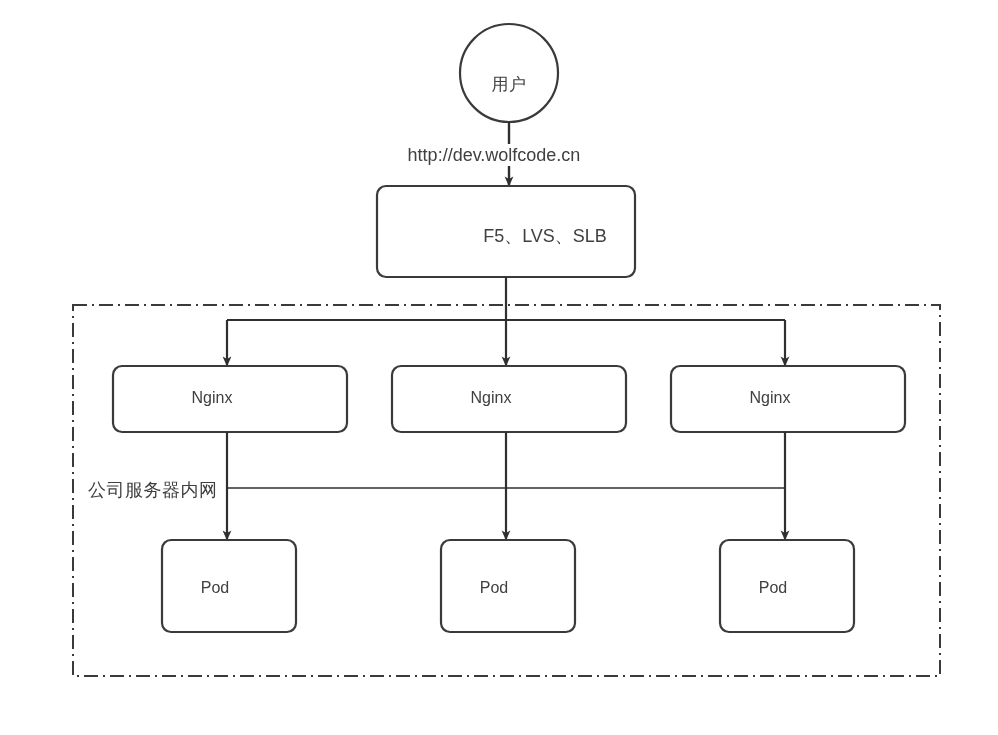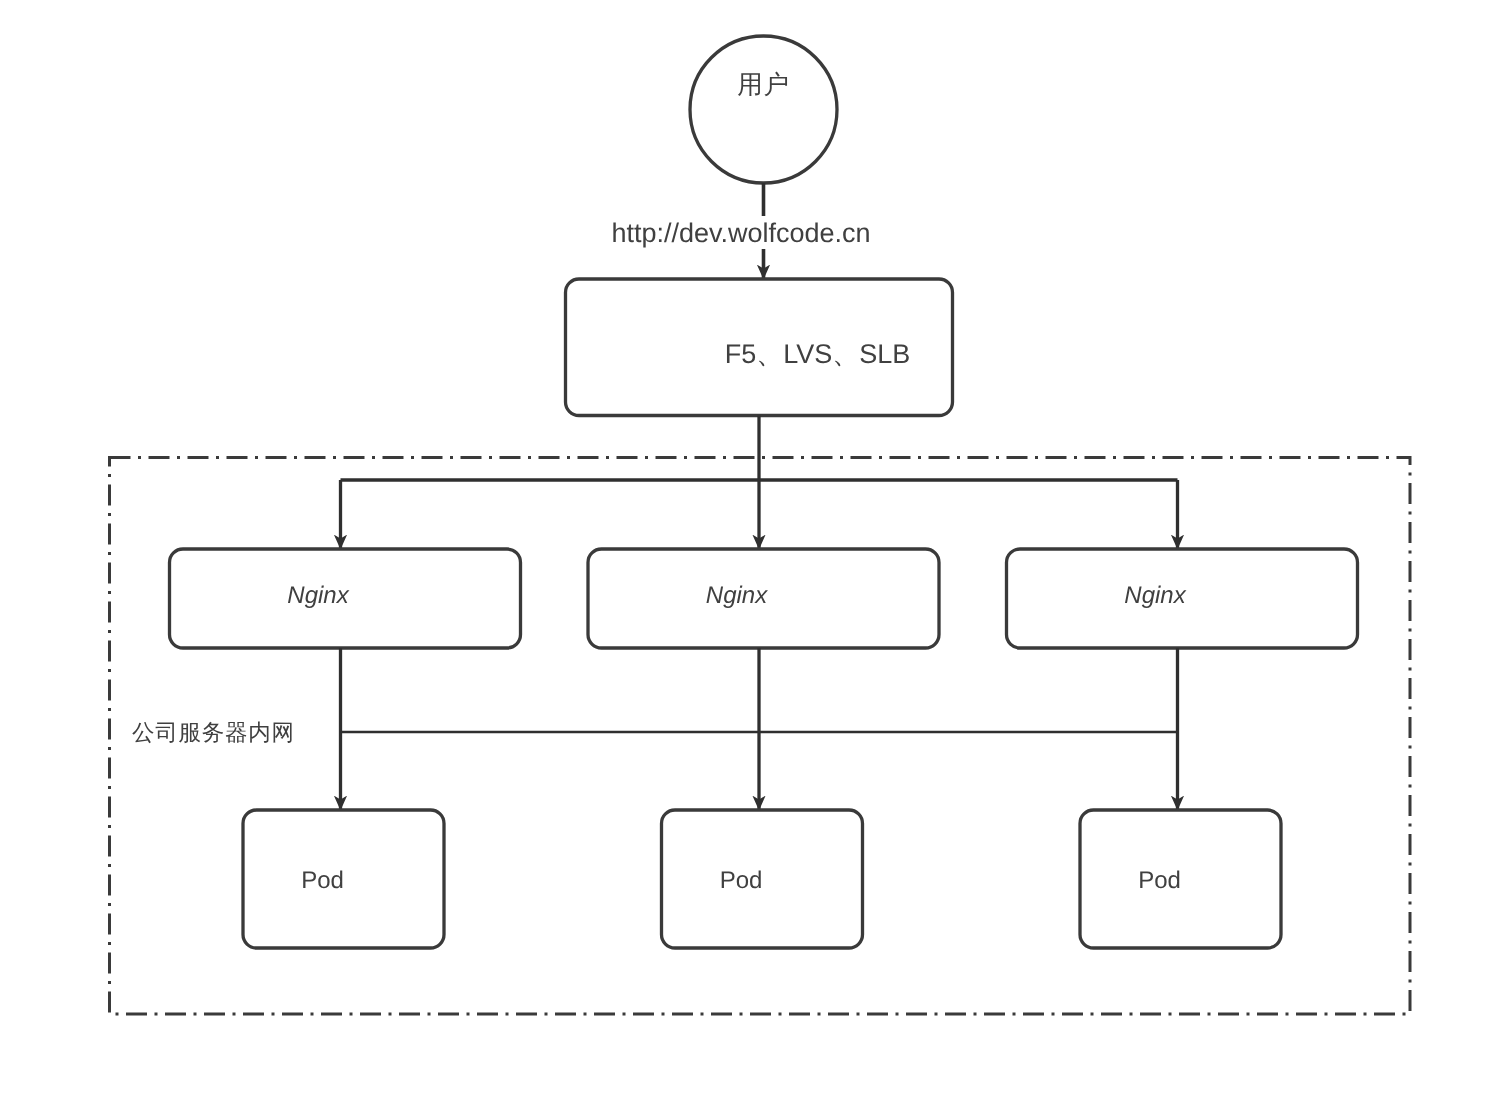--- a/index.html
+++ b/index.html
@@ -29,21 +29,21 @@
     position: absolute;
     color: #404040;
     text-align: center;
     line-height: 1.0;
     white-space: nowrap;
     pointer-events: none;
     -webkit-font-smoothing: antialiased;
   }
   .lbl-user {
     left: 460px;
-    top: 48px;
+    top: 76px;
     width: 98px;
     font-size: 17px;
     letter-spacing: 0.5px;
   }
   .lbl-url {
     left: 344px;
     top: 144px;
     width: 300px;
     font-size: 18px;
     background: #ffffff;
@@ -60,39 +60,38 @@
     left: 377px;
     top: 227px;
     width: 256px;
     font-size: 18px;
     padding-left: 40px;
   }
   .lbl-nginx {
     top: 390px;
     width: 198px;
     font-size: 16px;
-    font-style: italic;
   }
   .lbl-nginx-1 { left: 113px; }
   .lbl-nginx-2 { left: 392px; }
   .lbl-nginx-3 { left: 671px; }
   .lbl-pod {
     top: 580px;
     width: 106px;
     font-size: 16px;
   }
   .lbl-pod-1 { left: 162px; }
   .lbl-pod-2 { left: 441px; }
   .lbl-pod-3 { left: 720px; }
   .lbl-zone {
     left: 86px;
     top: 480px;
     width: 130px;
     text-align: left;
-    font-size: 15px;
+    font-size: 18px;
     letter-spacing: 0.5px;
     background: #ffffff;
     padding: 1px 2px;
   }
 </style>
 </head>
 <body>
 
 <div id="diagram-root">
 

